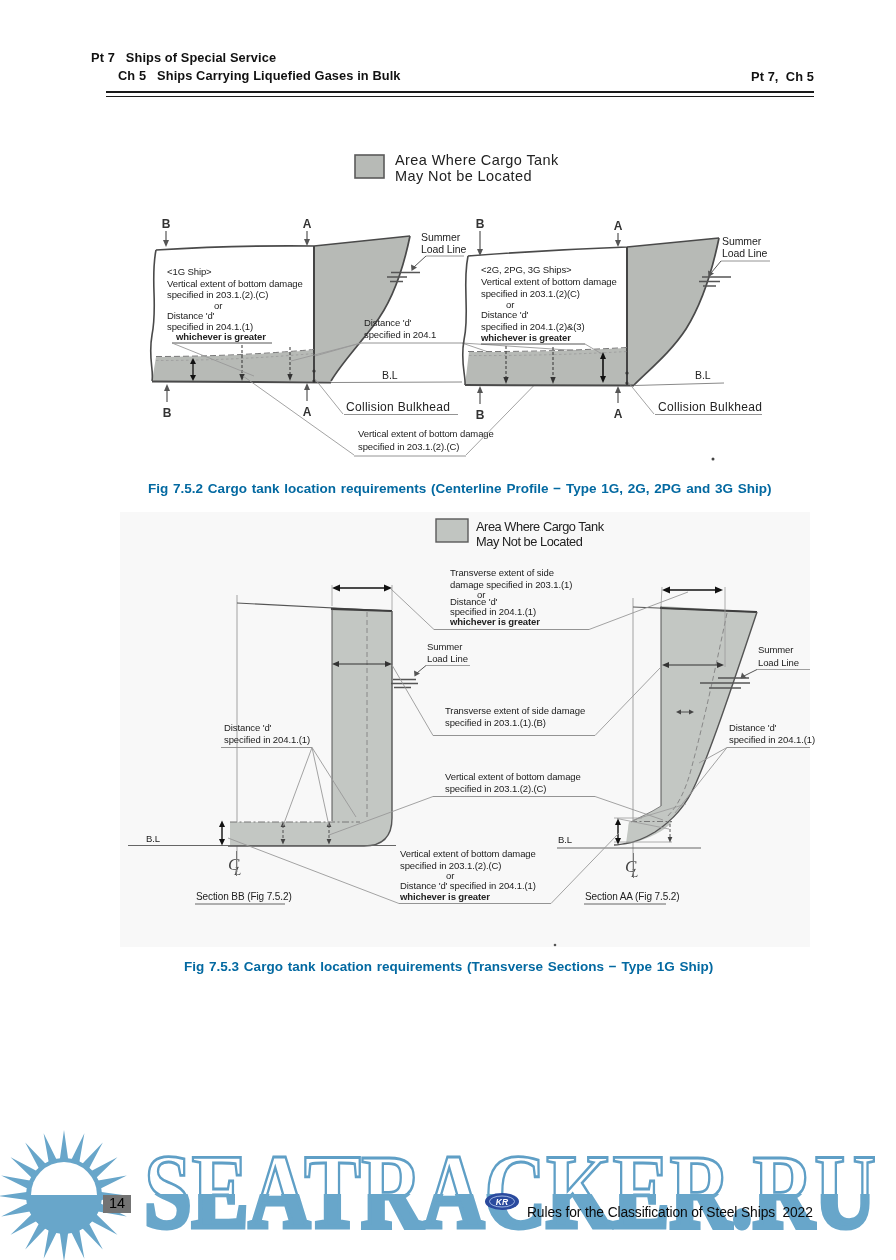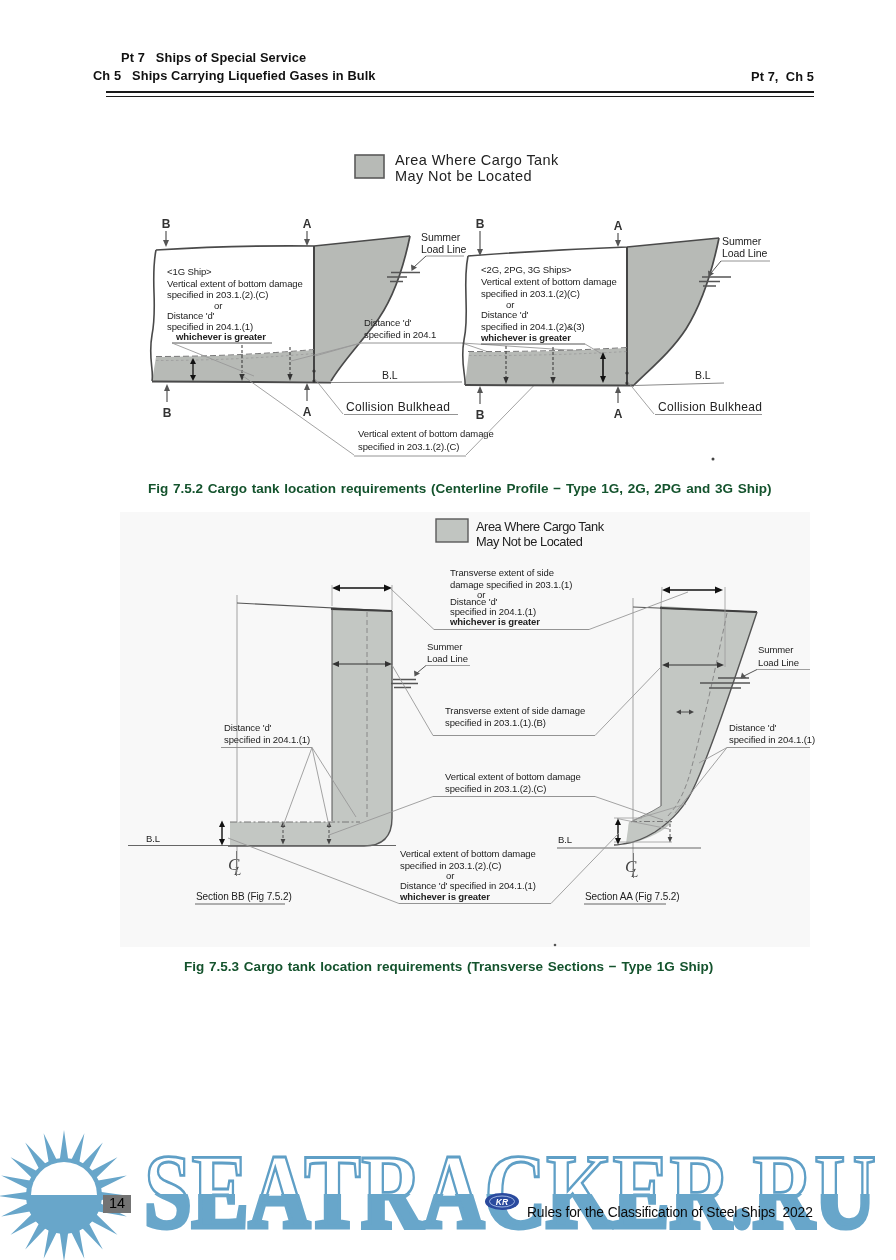--- a/index.html
+++ b/index.html
@@ -1,26 +1,26 @@
 <!DOCTYPE html>
 <html><head>
 <meta charset="utf-8">
 <style>
   html,body{margin:0;padding:0;}
   body{width:896px;height:1260px;position:relative;background:#fff;overflow:hidden;
        font-family:"Liberation Sans",sans-serif;}
   .abs{position:absolute;}
   .hdr{font-size:12.8px;font-weight:bold;color:#111;letter-spacing:0.1px;}
-  .cap{font-size:13.5px;font-weight:bold;color:#14532d;word-spacing:1.05px;letter-spacing:0;white-space:nowrap;}
+  .cap{font-size:13.5px;font-weight:bold;color:#0369a1;word-spacing:1.05px;letter-spacing:0;white-space:nowrap;}
 </style>
 </head>
 <body>
 
-<div class="abs hdr" style="left:121px;top:50px;text-align:center;">Pt 7&nbsp;&nbsp;&nbsp;Ships of Special Service</div>
-<div class="abs hdr" style="left:93px;top:68px;">Ch 5&nbsp;&nbsp;&nbsp;Ships Carrying Liquefied Gases in Bulk</div>
+<div class="abs hdr" style="left:91px;top:50px;text-align:center;">Pt 7&nbsp;&nbsp;&nbsp;Ships of Special Service</div>
+<div class="abs hdr" style="left:118px;top:68px;">Ch 5&nbsp;&nbsp;&nbsp;Ships Carrying Liquefied Gases in Bulk</div>
 <div class="abs hdr" style="left:751px;top:69px;text-align:center;">Pt 7,&nbsp; Ch 5</div>
 <div class="abs" style="left:106px;top:91px;width:708px;height:2px;background:#1a1a1a;"></div>
 <div class="abs" style="left:106px;top:95.5px;width:708px;height:1px;background:#1a1a1a;"></div>
 
 <div class="abs cap" style="left:148px;top:481px;">Fig 7.5.2 Cargo tank location requirements (Centerline Profile − Type 1G, 2G, 2PG and 3G Ship)</div>
 <div class="abs cap" style="left:184px;top:959px;">Fig 7.5.3 Cargo tank location requirements (Transverse Sections − Type 1G Ship)</div>
 
 <svg class="abs" style="left:0;top:0;" width="896" height="1260" viewBox="0 0 896 1260">
 <g id="watermark">
   <defs>

